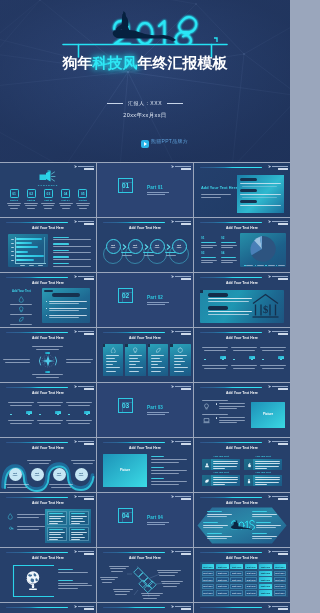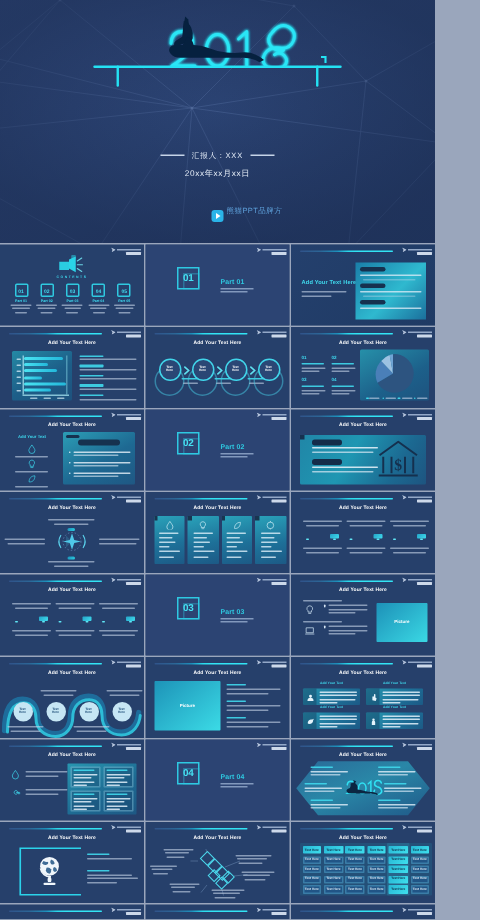--- a/index.html
+++ b/index.html
@@ -176,20 +176,21 @@
       </g>
     </svg>
 
     <svg class="cv-line" style="position:absolute;left:60px;top:36px;width:170px;height:24px" viewBox="0 0 170 24">
       <path d="M3 8.5 H167" stroke="#24e2f4" stroke-width="1.6" stroke-linecap="round"></path>
       <path d="M18.5 8.5 V21" stroke="#24e2f4" stroke-width="1.6" stroke-linecap="round"></path>
       <path d="M151.5 8.5 V21" stroke="#24e2f4" stroke-width="1.6" stroke-linecap="round"></path>
       <path d="M154 2 H157 V6" fill="none" stroke="#24e2f4" stroke-width="1.4"></path>
     </svg>
 
+    <div class="cv-title"><span>狗年</span><span class="acc">科技风</span><span>年终汇报模板</span></div>
 
     <div class="cv-sub"><span class="dash"></span><span>汇报人：XXX</span><span class="dash"></span></div>
 
     <div class="cv-date">20xx年xx月xx日</div>
 
     <div class="cv-wm"><span class="lg"></span><span class="tx">熊猫PPT品牌方</span></div>
   </div>
 
   <div class="grid">
     <div class="row">

